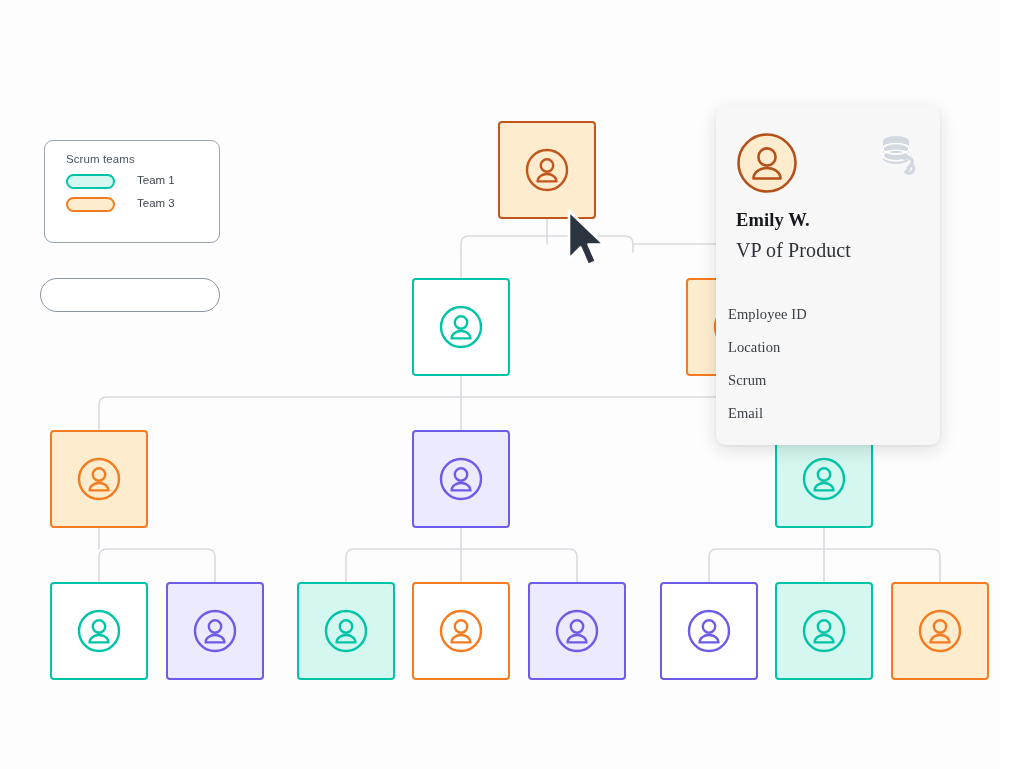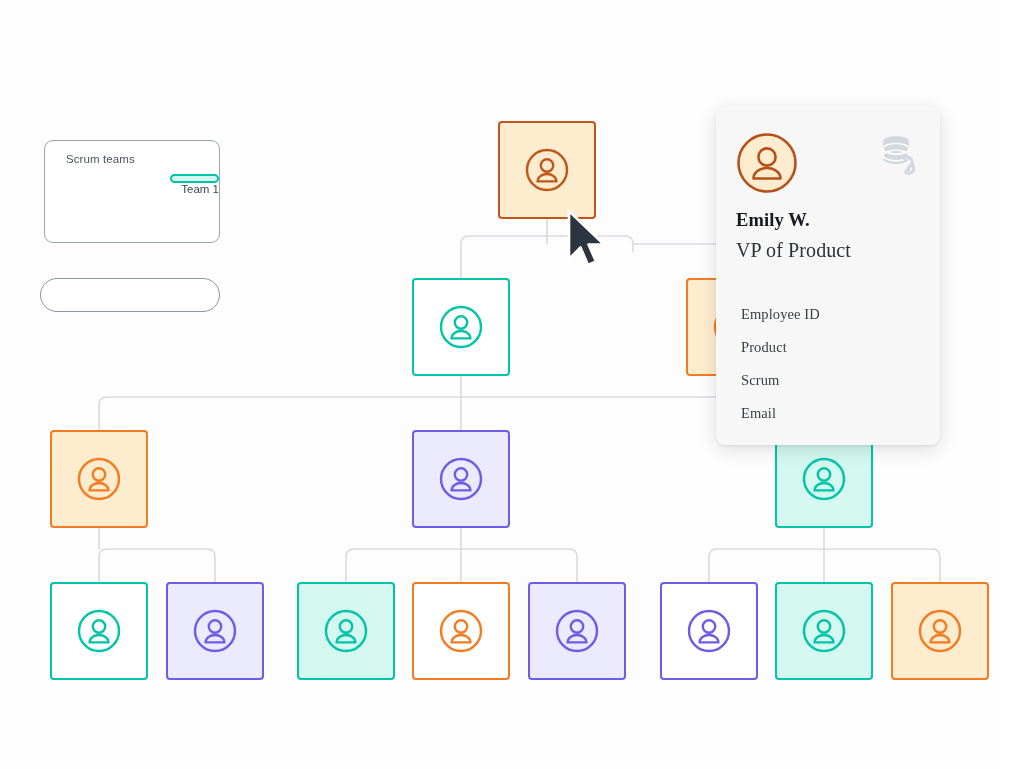--- a/index.html
+++ b/index.html
@@ -58,24 +58,23 @@
     padding: 12px 0 0 21px;
   }
   #legend .legend-title {
     font-size: 11.5px;
     color: #4b5563;
     letter-spacing: .1px;
     margin-bottom: 9px;
   }
   .legend-row {
     display: flex;
-    align-items: flex-end;
+    align-items: flex-start;
     height: 21px;
     margin-bottom: 2px;
-    flex-direction: column;
   }
   .swatch {
     width: 49px;
     height: 15px;
     border-radius: 7.5px;
     border-style: solid;
     border-width: 2.2px;
     box-sizing: border-box;
   }
   .legend-label {
@@ -134,21 +133,21 @@
   #card .card-role {
     position: absolute;
     left: 20px;
     top: 133px;
     font-size: 20px;
     color: #2d3138;
     letter-spacing: .1px;
   }
   #card .card-fields {
     position: absolute;
-    left: 25px;
+    left: 12px;
     top: 200px;
   }
   #card .card-field {
     font-size: 14.5px;
     color: #3b4048;
     margin-bottom: 16px;
     letter-spacing: .1px;
   }
 
   
@@ -192,20 +191,24 @@
 
   <div id="legend">
     <div class="legend-title">Scrum teams</div>
 
     <div class="legend-row">
       <span class="swatch" style="border-color:#00c4a7;background:#d4f7ef;"></span>
       <span class="legend-label">Team 1</span>
     </div>
 
 
+    <div class="legend-row">
+      <span class="swatch" style="border-color:#f47b20;background:#fdeccd;"></span>
+      <span class="legend-label">Team 3</span>
+    </div>
   </div>
 
   <div id="searchbox" title=""></div>
 
   <div id="nodes">
       <div class="node" style="left: 498px; top: 121px; width: 98px; height: 98px; border-color: rgb(194, 85, 27); background: rgb(253, 236, 205);">
         <svg class="avatar" width="44" height="44" viewBox="0 0 44 44">
           <circle cx="22" cy="22" r="20" fill="none" stroke="#c2551b" stroke-width="2.4"></circle>
           <circle cx="22" cy="17.5" r="6.2" fill="none" stroke="#c2551b" stroke-width="2.4"></circle>
           <path d="M12.6,33.4 a9.4,7.4 0 0 1 18.8,0 z" fill="none" stroke="#c2551b" stroke-width="2.4" stroke-linejoin="round"></path>
@@ -330,21 +333,21 @@
           <path d="M28,37.8 l2.6,-2.6"></path>
         </g>
       </svg>
     </span>
 
     <div class="card-name">Emily W.</div>
     <div class="card-role">VP of Product</div>
 
     <div class="card-fields">
       <div class="card-field">Employee ID</div>
-      <div class="card-field">Product</div>
+      <div class="card-field">Location</div>
       <div class="card-field">Scrum</div>
       <div class="card-field">Email</div>
     </div>
   </div>
 
   <span id="cursor">
     <svg width="46" height="62" viewBox="0 0 46 62">
       <path d="M4,3 L4,51 L15.5,39.5 L23,57 L31,53.5 L23.5,36.5 L39,36.5 Z" fill="#2c3440" stroke="#ffffff" stroke-width="2.6" stroke-linejoin="round"></path>
     </svg>
   </span>

